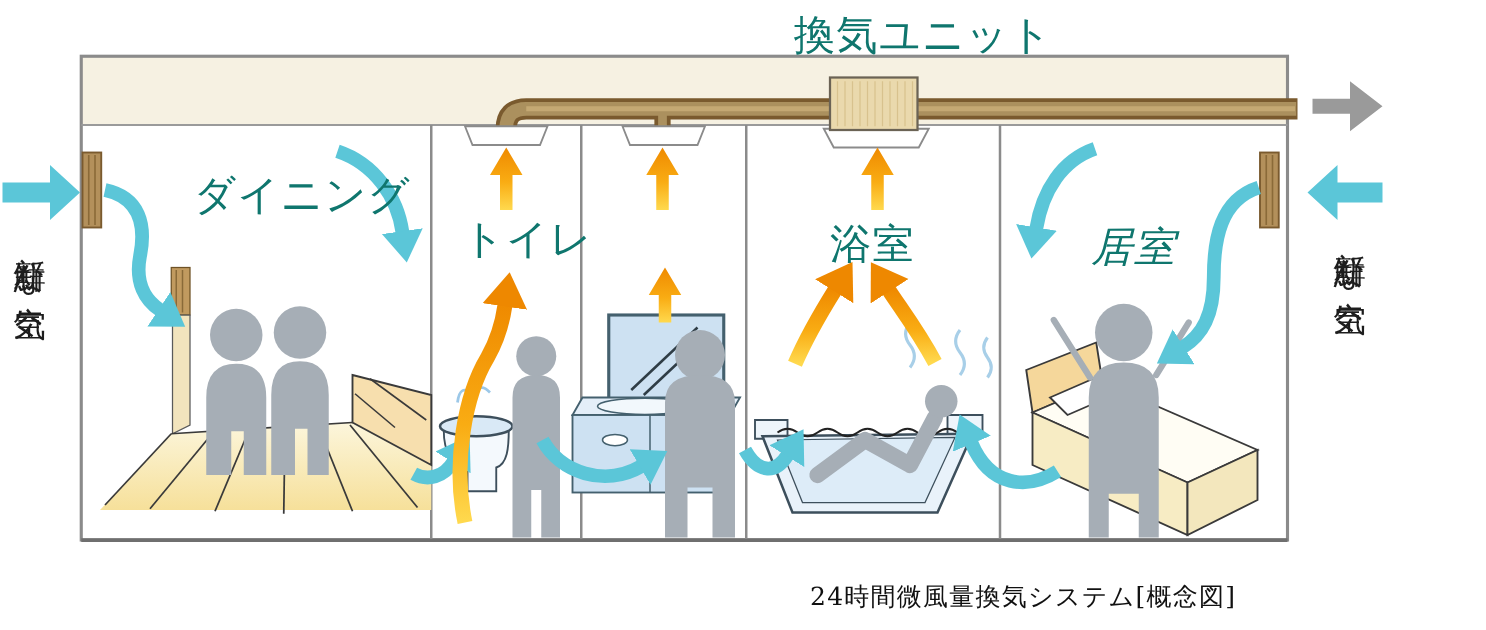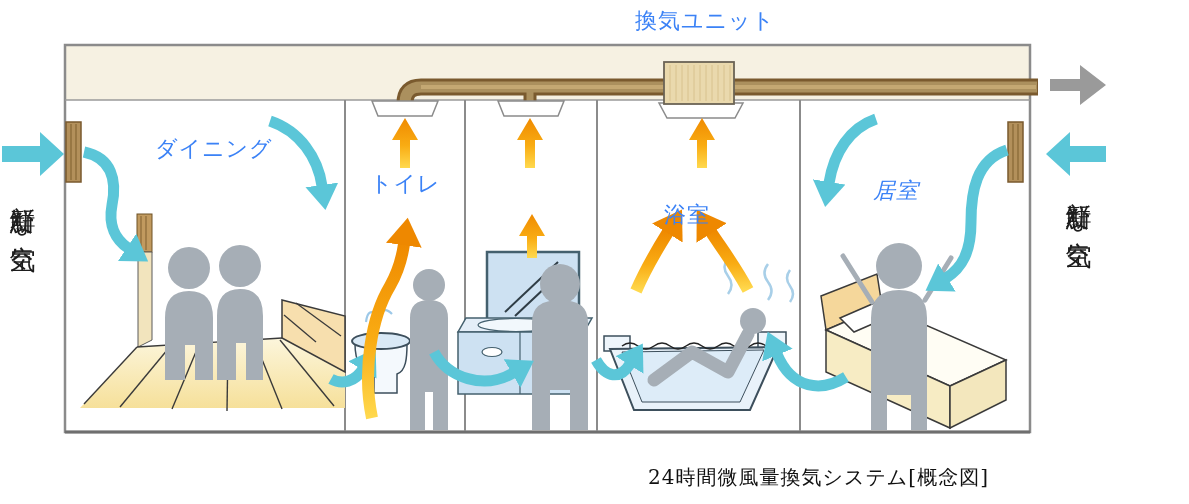--- a/index.html
+++ b/index.html
@@ -6,22 +6,22 @@
   #stage{
     position:relative;
     width:1189px;height:504px;
     background:#ffffff;
     font-family:"DejaVu Serif","Liberation Serif",serif;
     overflow:hidden;
   }
   #stage svg{position:absolute;left:0;top:0;}
   .lbl{
     position:absolute;
-    color:#3b82f6;
-    font-size:22px;
+    color:#0f766e;
+    font-size:33px;
     letter-spacing:1px;
     white-space:nowrap;
     line-height:1.2;
   }
   .vlbl{
     position:absolute;
     color:#1d1d1d;
     font-size:26px;
     writing-mode:vertical-rl;
     text-orientation:upright;
@@ -226,18 +226,18 @@
 </svg>
 
 <div class="lbl" style="left:635px;top:8px;">換気ユニット</div>
 <div class="vlbl" style="left:6px;top:186px;">新鮮な空気</div>
 <div class="vlbl" style="left:1062px;top:182px;">新鮮な空気</div>
 
 <div class="lbl" style="left:143px;top:136px;">
   <span class="living-line living-line2">ダイニング</span>
 </div>
 <div class="lbl" style="left:370px;top:171px;">トイレ</div>
-<div class="lbl" style="left:664px;top:175px;margin-top:27px;">浴室</div>
+<div class="lbl" style="left:664px;top:175px;">浴室</div>
 <div class="lbl" style="left:873px;top:178px;font-style:italic;">居室</div>
 
 <div class="lbl caption" style="left:648px;top:465px;">24時間微風量換気システム[概念図]</div>
 
 </div>
 
 </body></html>

